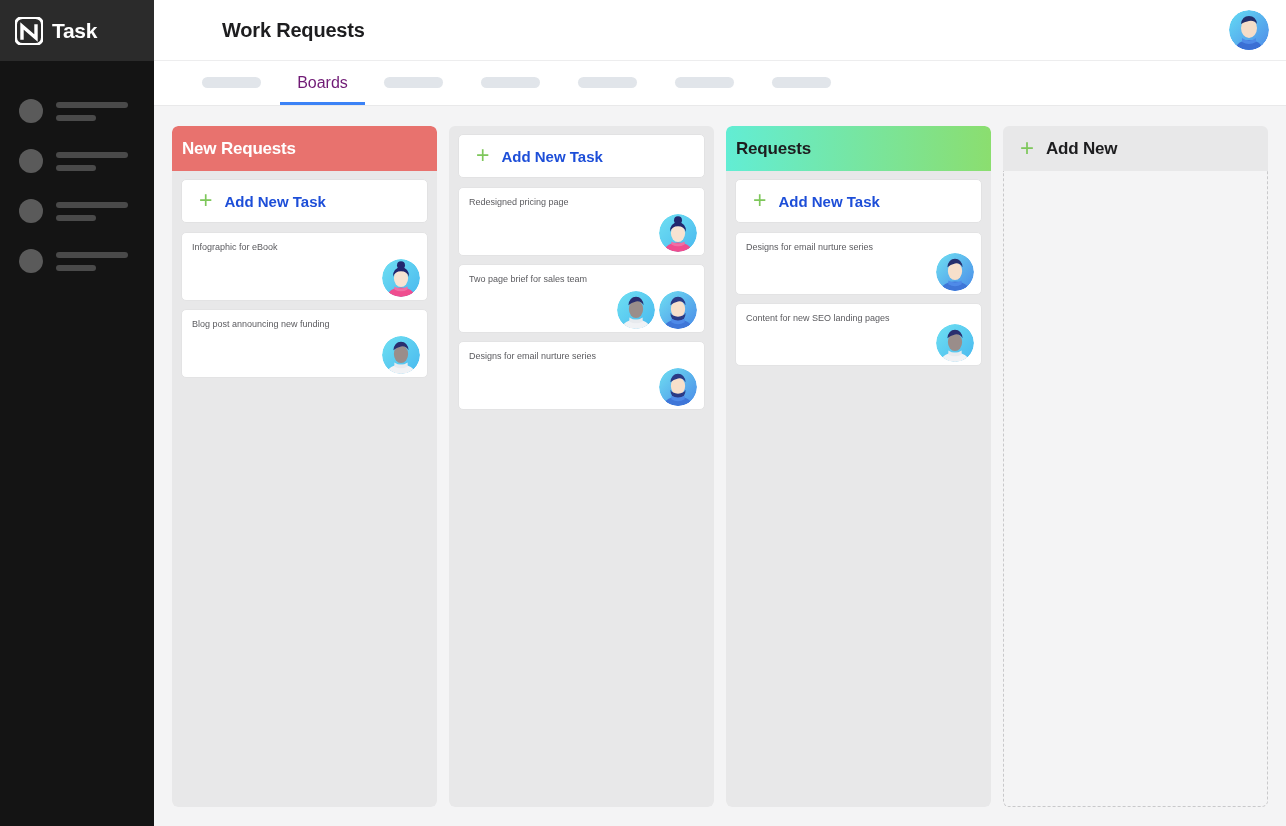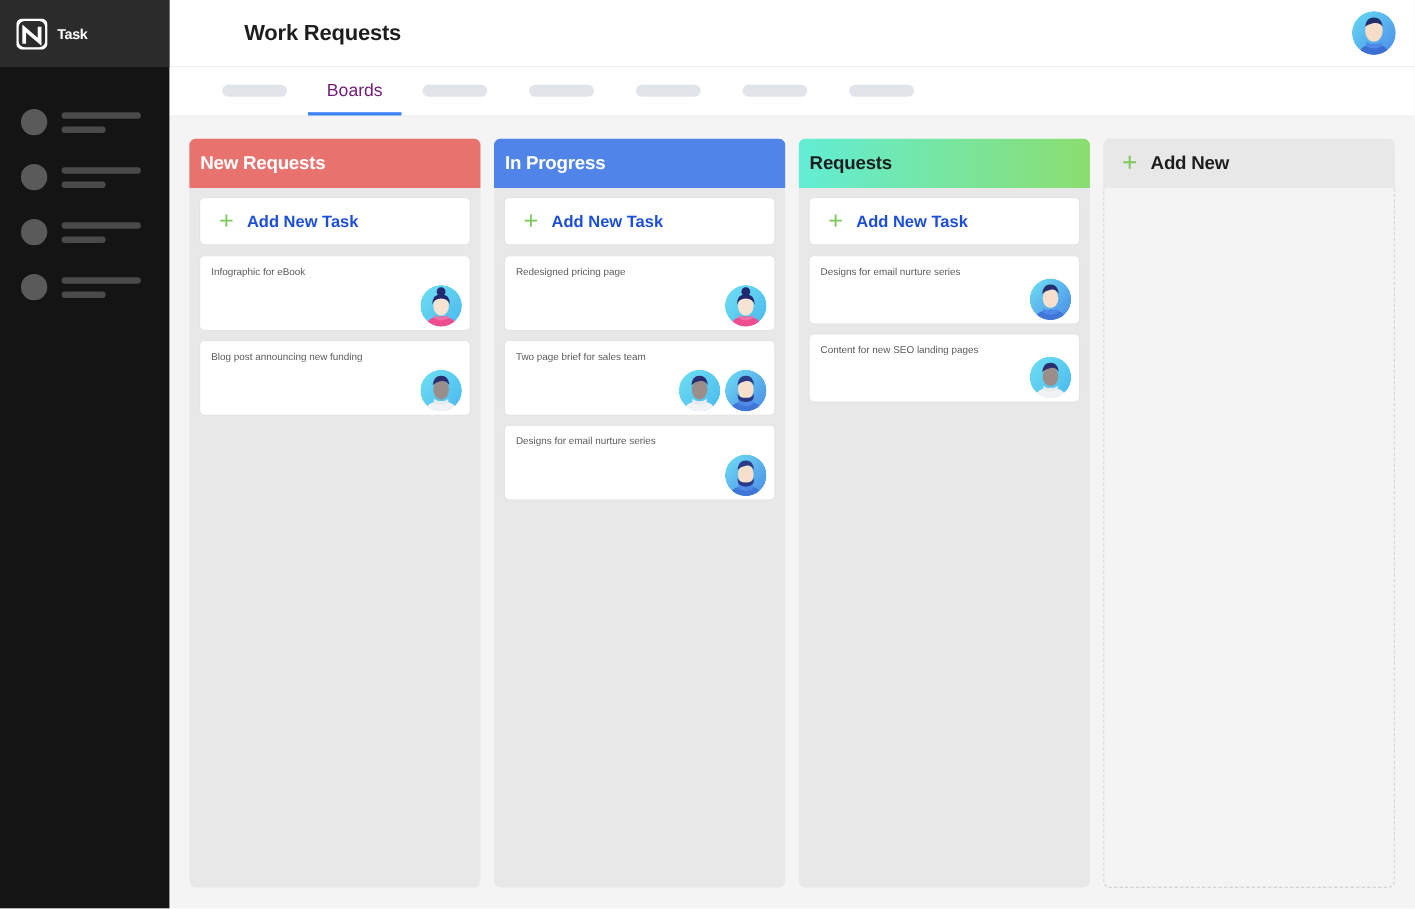--- a/index.html
+++ b/index.html
@@ -27,21 +27,21 @@
     height: 61px;
     background: #2b2b2b;
     display: flex;
     align-items: center;
     padding-left: 15px;
     gap: 9px;
   }
   .logo-mark { width: 28px; height: 28px; display:block; }
   .brand-name {
     color: #ffffff;
-    font-size: 13px;
+    font-size: 21px;
     font-weight: bold;
     letter-spacing: -0.3px;
   }
   .side-list { padding-top: 25px; }
   .side-item {
     height: 50px;
     display: flex;
     align-items: center;
     padding-left: 19px;
     gap: 13px;
@@ -414,23 +414,20 @@
                     <path d="M13 28 q7 5 14 0 l0 4 q-7 4-14 0z" fill="#e7eaee"></path>
                   </g>
                 </svg>
               </span>
             </div>
           </div>
         </div>
       </div>
 
       <div class="column">
-        <div class="col-head" style="background:#5084e8;color:#ffffff">
-          <span>In Progress</span>
-        </div>
         <div class="col-body">
           <div class="add-task">
             <span class="plus">+</span>
             <span class="add-task-label">Add New Task</span>
           </div>
           <div class="task-card tall">
             <div class="task-title">Redesigned pricing page</div>
             <div class="avatars">
               <span class="avatar">
                 <svg width="38" height="38" viewBox="0 0 40 40">

